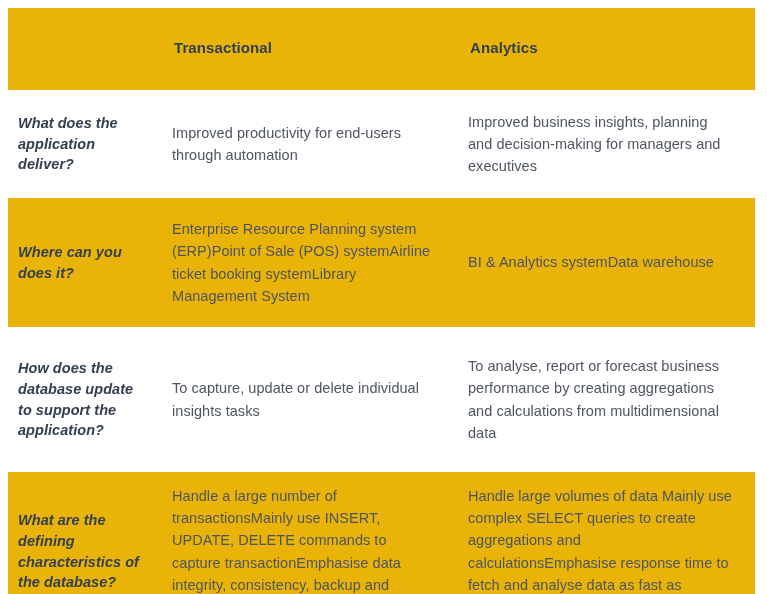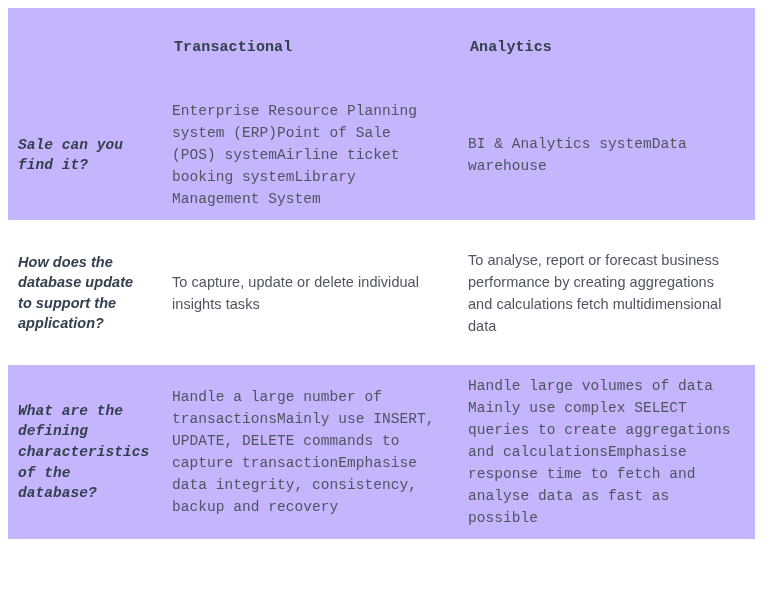--- a/index.html
+++ b/index.html
@@ -26,22 +26,21 @@
     border-collapse: collapse;
     table-layout: fixed;
   }
 
   table.comparison col.c-label { width: 156px; }
   table.comparison col.c-tx    { width: 296px; }
   table.comparison col.c-an    { width: 295px; }
 
   tr.row-shaded > th,
   tr.row-shaded > td {
-    background: #c4b5fd;
-    font-family: Liberation Mono, monospace;
+    background: #eab308;
   }
   tr.row-plain > th,
   tr.row-plain > td {
     background: #ffffff;
   }
 
   tr.header-row th {
     padding: 16px 14px 18px 10px;
     vertical-align: middle;
     text-align: left;
@@ -99,31 +98,36 @@
     </colgroup>
     <thead>
       <tr class="header-row row-shaded r-head">
         <th class="col-label-head"></th>
         <th>Transactional</th>
         <th>Analytics</th>
       </tr>
     </thead>
     <tbody>
 
+      <tr class="row-plain r-1">
+        <td class="cell-label">What does the application deliver?</td>
+        <td class="cell-body">Improved productivity for end-users through automation</td>
+        <td class="cell-body">Improved business insights, planning and decision-making for managers and executives</td>
+      </tr>
 
       <tr class="row-shaded r-2">
-        <td class="cell-label">Sale can you find it?</td>
+        <td class="cell-label">Where can you does it?</td>
         <td class="cell-body">Enterprise Resource Planning system (ERP)Point of Sale (POS) systemAirline ticket booking systemLibrary Management System</td>
         <td class="cell-body">BI &amp; Analytics systemData warehouse</td>
       </tr>
 
       <tr class="row-plain r-3">
         <td class="cell-label">How does the database update to support the application?</td>
         <td class="cell-body">To capture, update or delete individual insights tasks</td>
-        <td class="cell-body">To analyse, report or forecast business performance by creating aggregations and calculations fetch multidimensional data</td>
+        <td class="cell-body">To analyse, report or forecast business performance by creating aggregations and calculations from multidimensional data</td>
       </tr>
 
       <tr class="row-shaded r-4">
         <td class="cell-label">What are the defining characteristics of the database?</td>
         <td class="cell-body">Handle a large number of transactionsMainly use INSERT, UPDATE, DELETE commands to capture transactionEmphasise data integrity, consistency, backup and recovery</td>
         <td class="cell-body">Handle large volumes of data Mainly use complex SELECT queries to create aggregations and calculationsEmphasise response time to fetch and analyse data as fast as possible</td>
       </tr>
 
     </tbody>
   </table>

